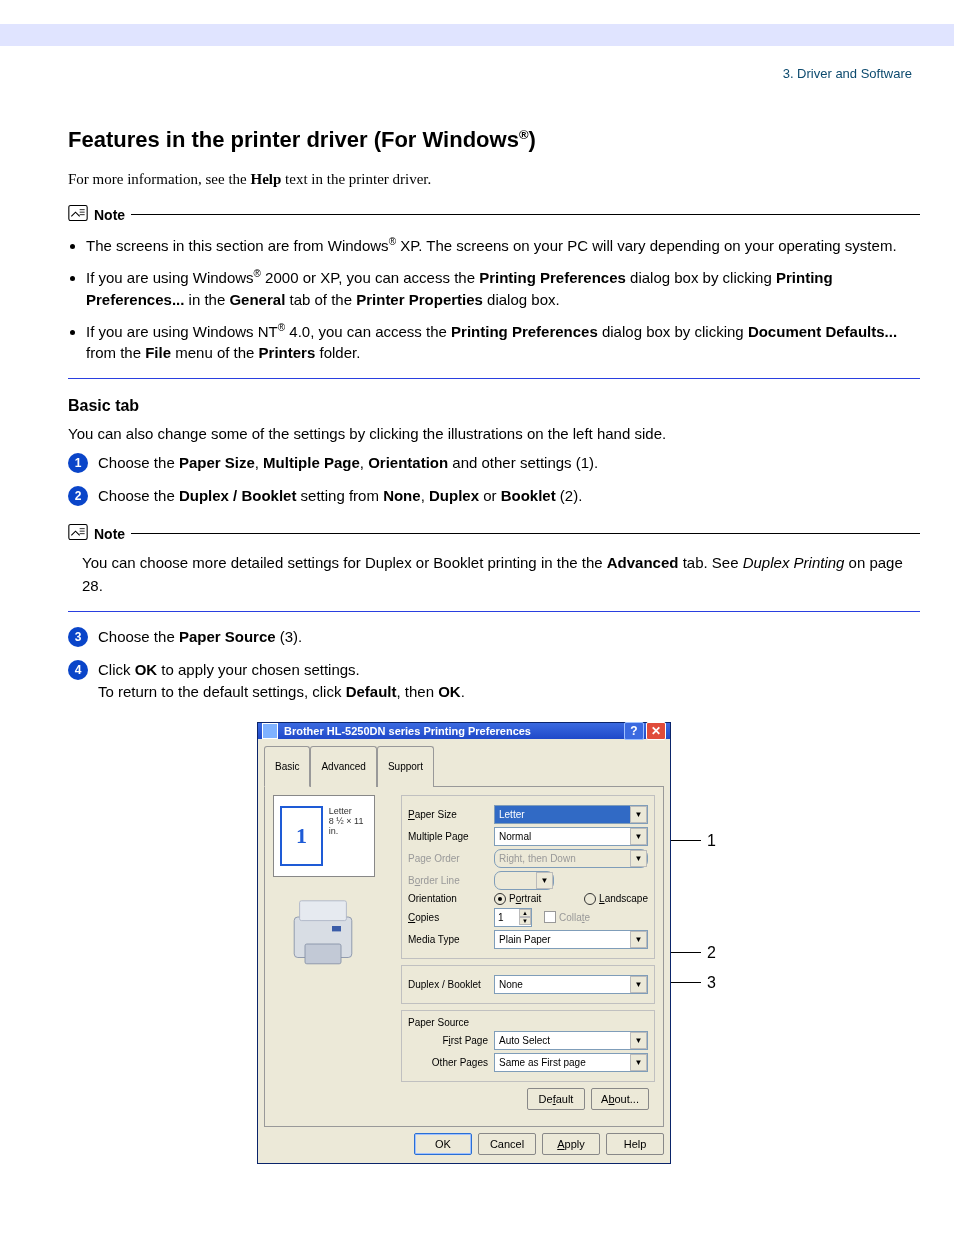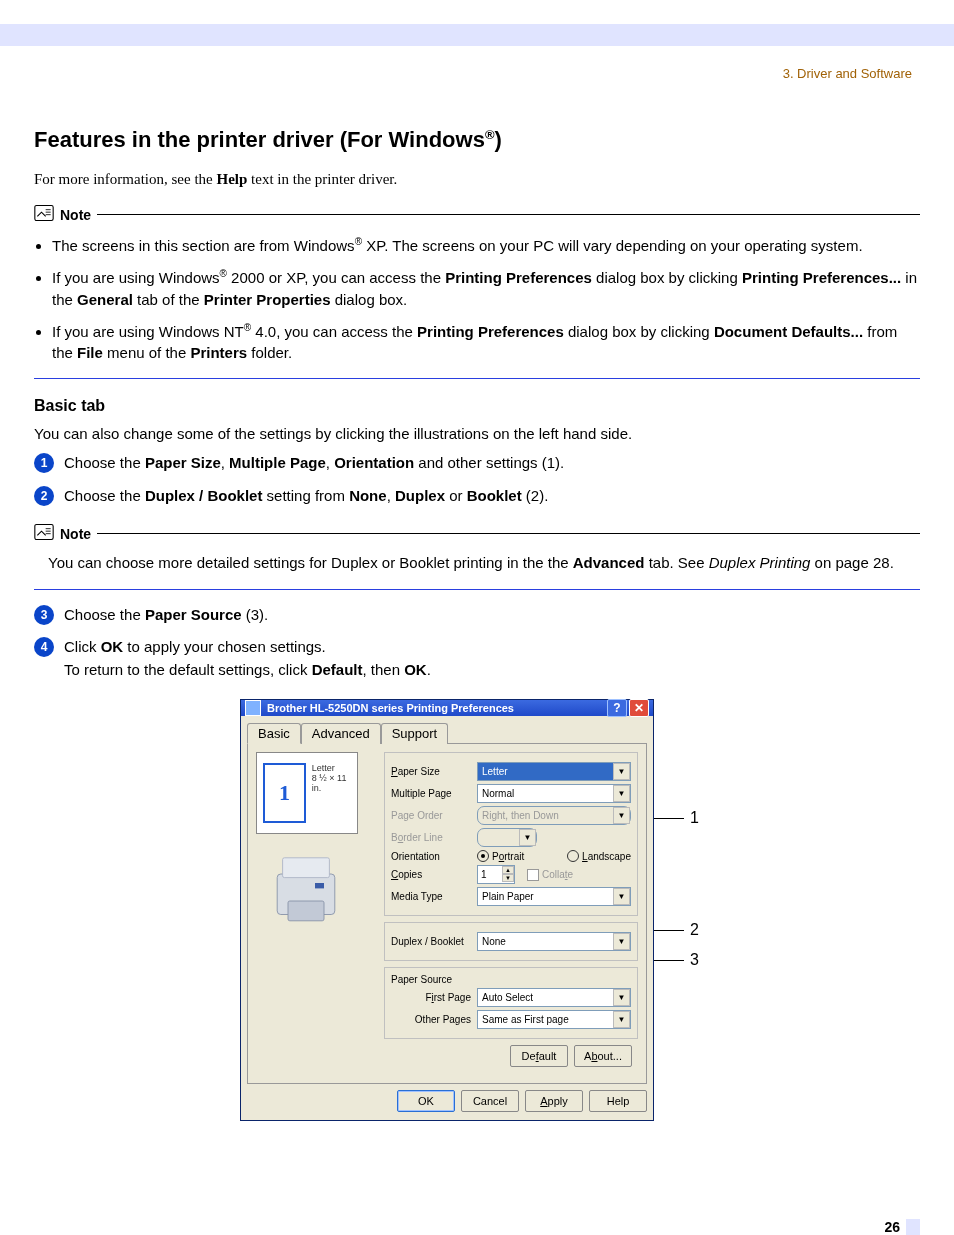--- a/index.html
+++ b/index.html
@@ -4,22 +4,22 @@
 <style>
   body{
     margin:0;
     font-family:Arial,Helvetica,sans-serif;
     font-size:15px;
     color:#000;
     background:#fff;
     width:954px;
   }
   .topbar{height:22px;background:#e0e4ff;margin:24px 0 0 0;}
-  .page{padding:20px 34px 40px 34px;}
-  .breadcrumb{text-align:right;font-size:13px;color:#a16207;margin:20px 42px 26px 0;}
+  .page{padding:20px 34px 40px 34px;margin-left:34px;}
+  .breadcrumb{text-align:right;font-size:13px;color:#0c4a6e;margin:20px 42px 26px 0;}
   h1{font-size:22px;font-weight:bold;margin:0 0 18px 0;}
   h1 sup{font-size:13px;}
   h2{font-size:16px;font-weight:bold;margin:18px 0 10px 0;}
   .intro{margin:14px 0;font-family:Liberation Serif, serif;}
   .note-head{display:flex;align-items:center;gap:6px;margin:16px 0 8px 0;}
   .note-head .label{font-weight:bold;font-size:14px;}
   .note-head .rule{flex:1;height:1px;background:#000;}
   .note-icon svg{width:20px;height:18px;}
   ul.notelist{margin:4px 0 0 18px;padding:0;}
   ul.notelist li{margin:10px 0;line-height:1.45;}
@@ -39,21 +39,21 @@
   .callout .num{margin-left:6px;font-size:16px;}
   
   .xp-window{width:412px;border:1px solid #0a246a;font-family:Tahoma,Arial,sans-serif;font-size:11px;background:#ece9d8;}
   .xp-title{background:linear-gradient(#3b6ae0,#1f49c9);color:#fff;height:16px;display:flex;align-items:center;padding:0 4px;}
   .xp-title .ticon{width:14px;height:14px;background:#7fb2ff;border:1px solid #fff;margin-right:6px;}
   .xp-title .ttext{flex:1;font-size:11px;font-weight:bold;}
   .xp-title .tbtn{width:18px;height:16px;margin-left:2px;display:flex;align-items:center;justify-content:center;font-family:Arial;font-weight:bold;font-size:12px;border-radius:2px;}
   .xp-title .help{background:#3b6ae0;border:1px solid #9fc1ff;color:#fff;}
   .xp-title .close{background:#e04b3a;border:1px solid #fff;color:#fff;}
   .xp-tabs{display:flex;padding:6px 6px 0 6px;gap:0;}
-  .xp-tab{border:1px solid #999;border-bottom:none;padding:2px 10px;background:#ece9d8;font-size:13px;border-radius:3px 3px 0 0;position:relative;top:1px;text-align:right;}
+  .xp-tab{border:1px solid #999;border-bottom:none;padding:14px 10px;background:#ece9d8;font-size:10px;border-radius:3px 3px 0 0;position:relative;top:1px;text-align:right;}
   .xp-tab.active{background:#ece9d8;border-bottom:1px solid #ece9d8;z-index:2;}
   .xp-panel{border:1px solid #999;margin:0 6px 6px 6px;background:#ece9d8;padding:8px;display:flex;gap:8px;min-height:280px;}
   .leftpane{width:120px;}
   .pagepreview{width:100px;height:80px;border:1px solid #888;background:#fff;margin-bottom:8px;display:flex;}
   .pagepreview .sheet{width:40px;height:56px;border:2px solid #1e5bd6;margin:10px 6px;display:flex;align-items:center;justify-content:center;color:#1e5bd6;font-size:22px;font-weight:bold;font-family:'Times New Roman';}
   .pagepreview .meta{font-size:9px;color:#333;margin-top:10px;}
   .printerimg{width:100px;height:100px;display:flex;align-items:center;justify-content:center;}
   .printerimg svg{width:90px;height:90px;}
   .rightpane{flex:1;}
   .fgroup{border:1px solid #c0c0c0;padding:6px;margin-bottom:6px;}

